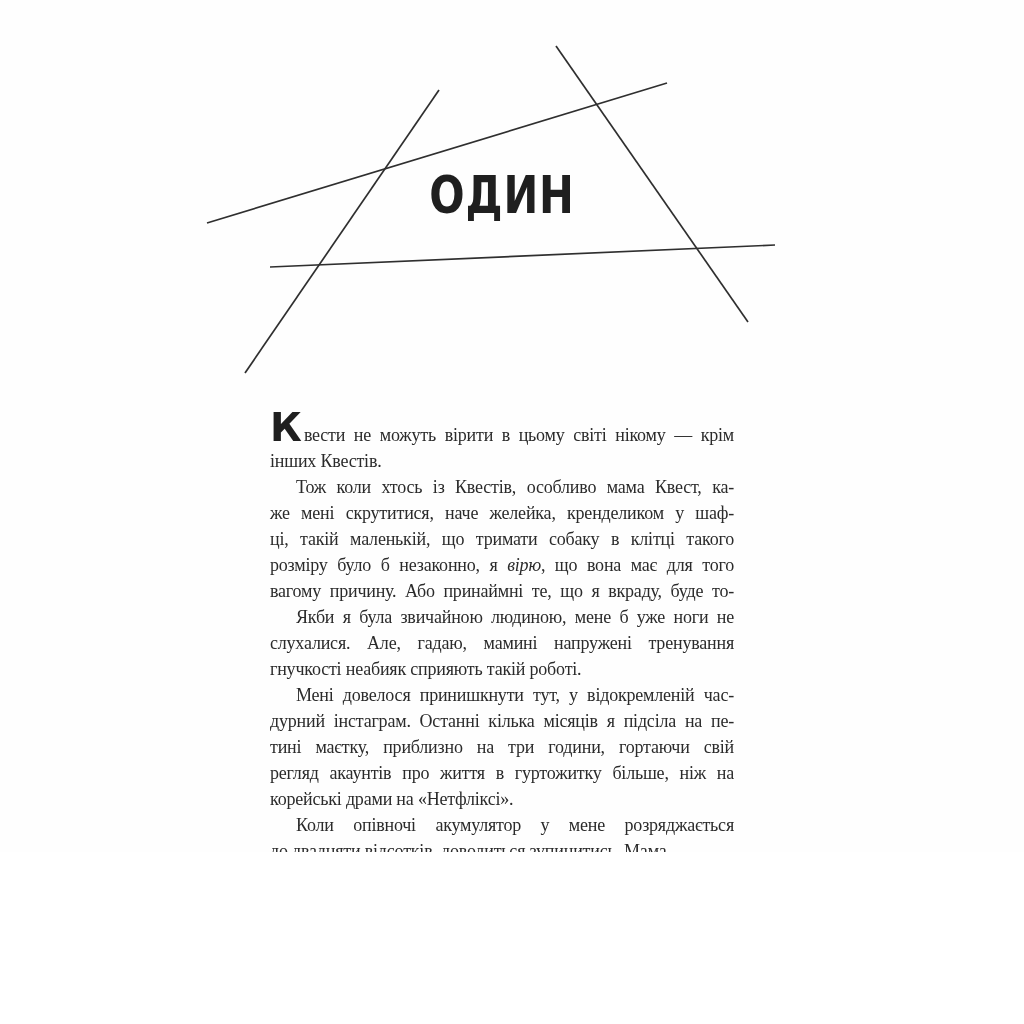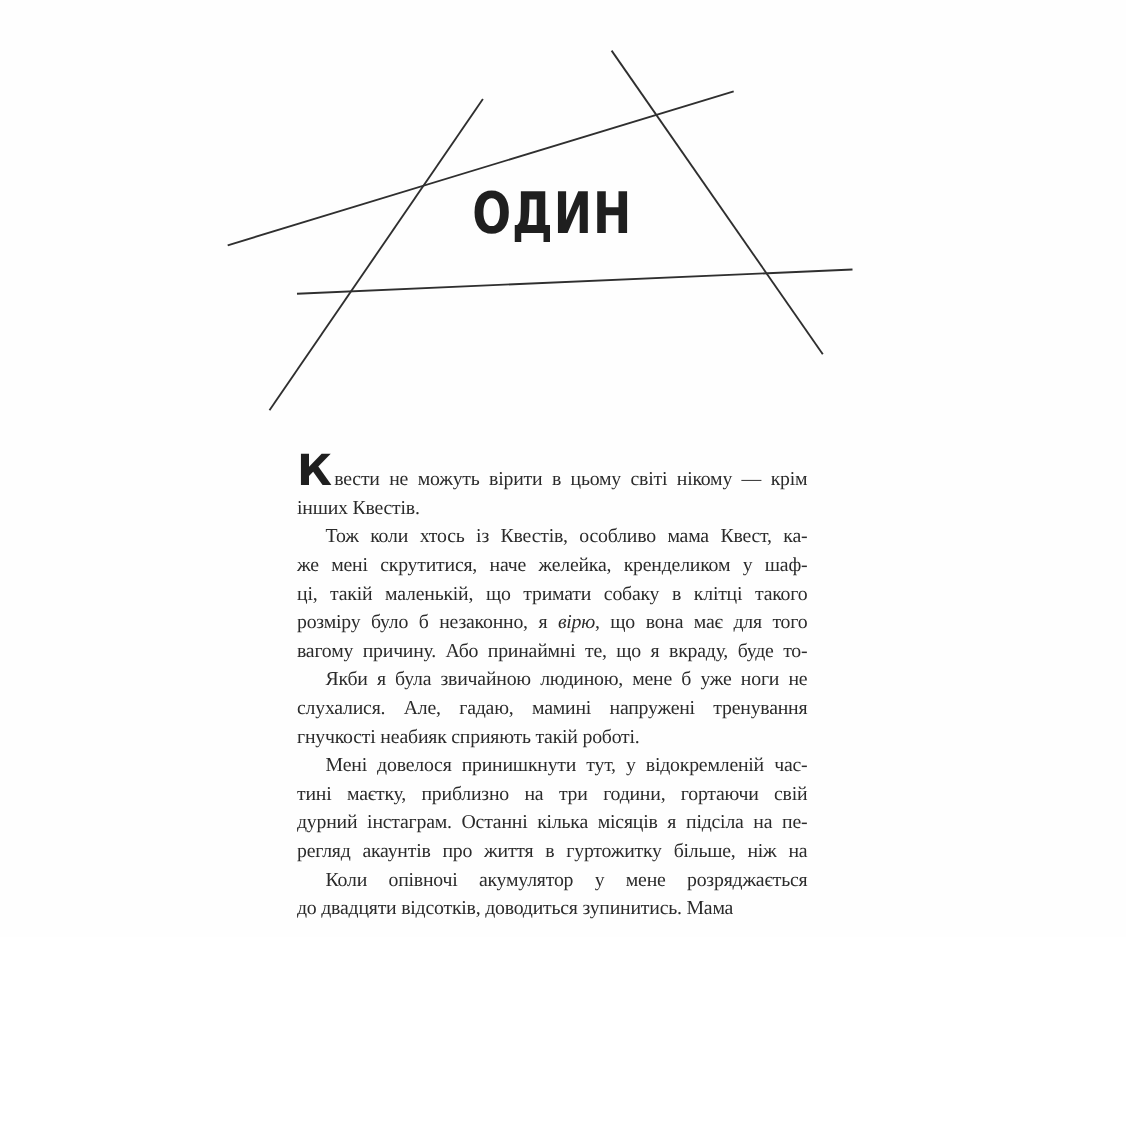--- a/index.html
+++ b/index.html
@@ -109,23 +109,24 @@
         <div class="line"><span>розміру було б незаконно, я </span><span class="italic">вірю</span><span>, що вона має для того</span></div>
         <div class="line"><span>вагому причину. Або принаймні те, що я вкраду, буде то-</span></div>
       </div>
       <div class="para">
         <div class="line indent"><span>Якби я була звичайною людиною, мене б уже ноги не</span></div>
         <div class="line"><span>слухалися. Але, гадаю, мамині напружені тренування</span></div>
         <div class="line last"><span>гнучкості неабияк сприяють такій роботі.</span></div>
       </div>
       <div class="para">
         <div class="line indent"><span>Мені довелося принишкнути тут, у відокремленій час-</span></div>
+        <div class="line"><span>дурний інстаграм. Останні кілька місяців я підсіла на пе-</span></div>
         <div class="line"><span>тині маєтку, приблизно на три години, гортаючи свій</span></div>
-        <div class="line"><span>дурний інстаграм. Останні кілька місяців я підсіла на пе-</span></div>
         <div class="line"><span>регляд акаунтів про життя в гуртожитку більше, ніж на</span></div>
+        <div class="line last"><span>корейські драми на «Нетфліксі».</span></div>
       </div>
       <div class="para">
         <div class="line indent"><span>Коли опівночі акумулятор у мене розряджається</span></div>
         <div class="line last"><span>до двадцяти відсотків, доводиться зупинитись. Мама</span></div>
       </div>
     </div>
 
   <div id="folio">7</div>
 
 </div>

